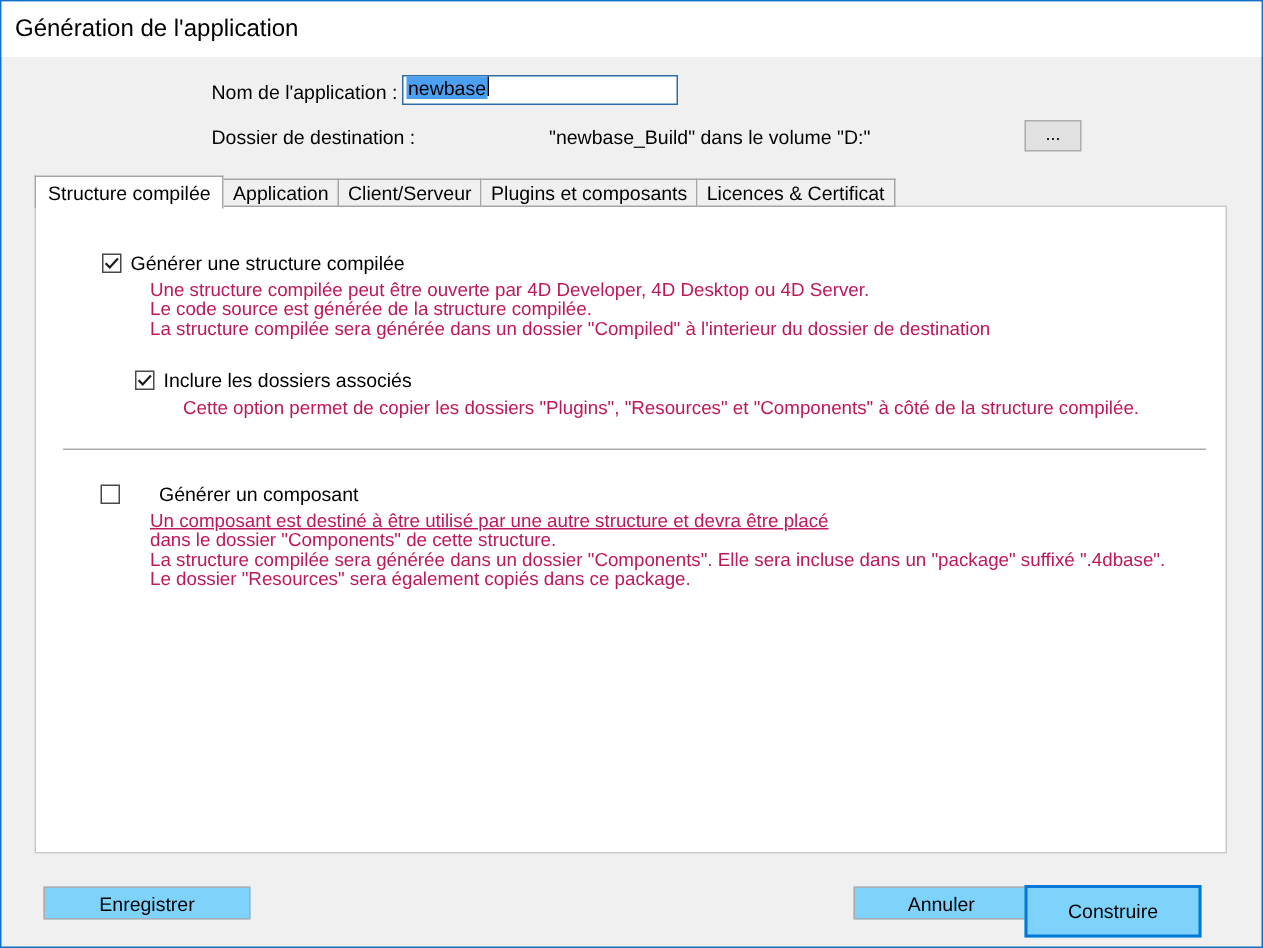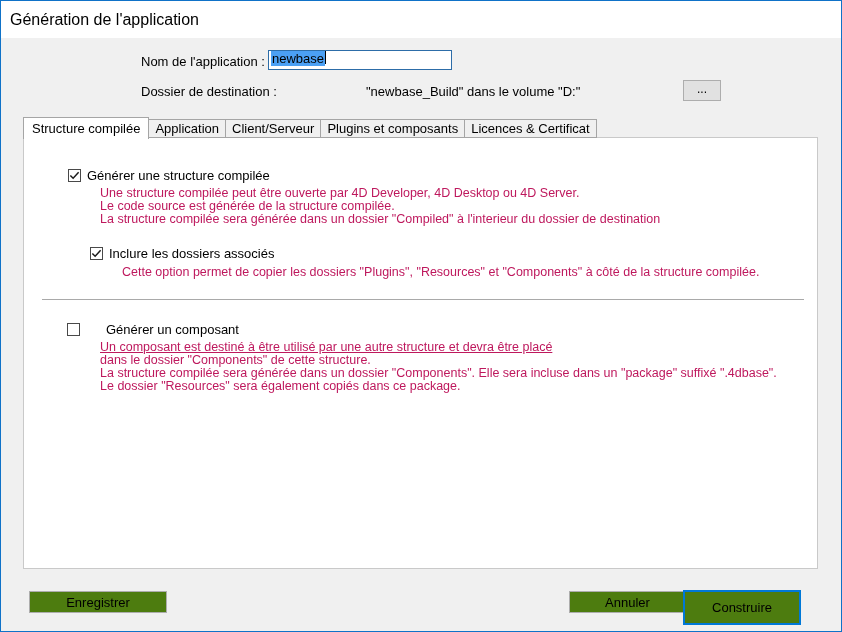--- a/index.html
+++ b/index.html
@@ -43,21 +43,21 @@
   }
   .checkbox {
     position:absolute; width:13px; height:13px; background:#fff; border:1px solid #494949;
   }
   .checkbox svg { display:none; width:11px; height:11px; }
   .checkbox.checked svg { display:block; }
   .cb-label { position:absolute; font-size:13px; color:#000; white-space:nowrap; }
   .desc { position:absolute; font-size:12.5px; line-height:13.5px; color:#be185d; white-space:nowrap; }
   .divider { position:absolute; left:18px; top:161px; width:762px; height:1px; background:#a9a9a9; }
   .btn {
-    position:absolute; background:#4d7c0f; border:1px solid #adadad;
+    position:absolute; background:#7dd3fc; border:1px solid #adadad;
     display:flex; align-items:center; justify-content:center; font-size:13px; color:#000;
   }
   .btn.default { border:2px solid #0078d7; }
 </style>
 </head>
 <body>
 
 <div class="window">
 
   <div class="titlebar">

